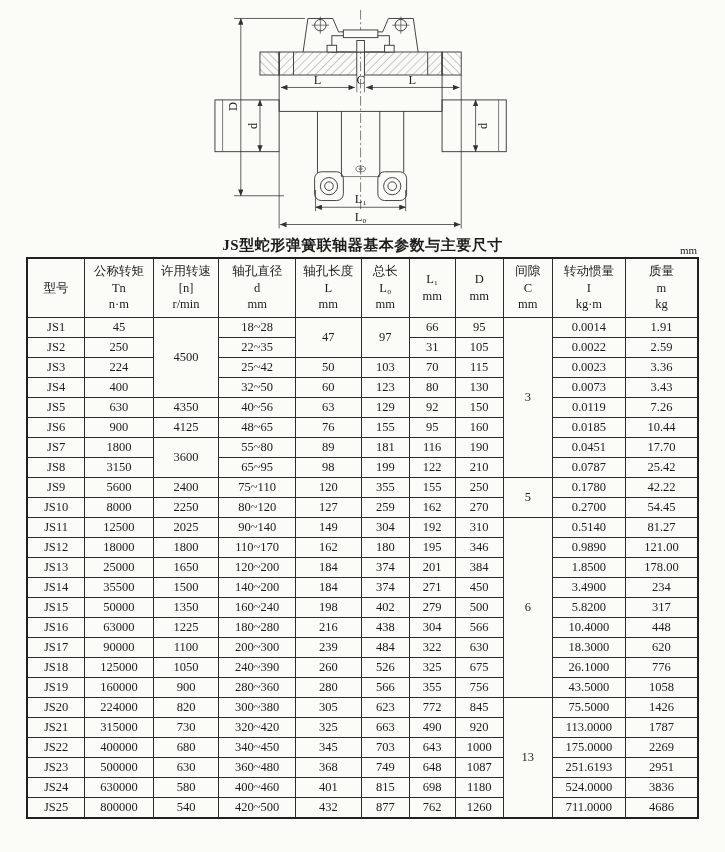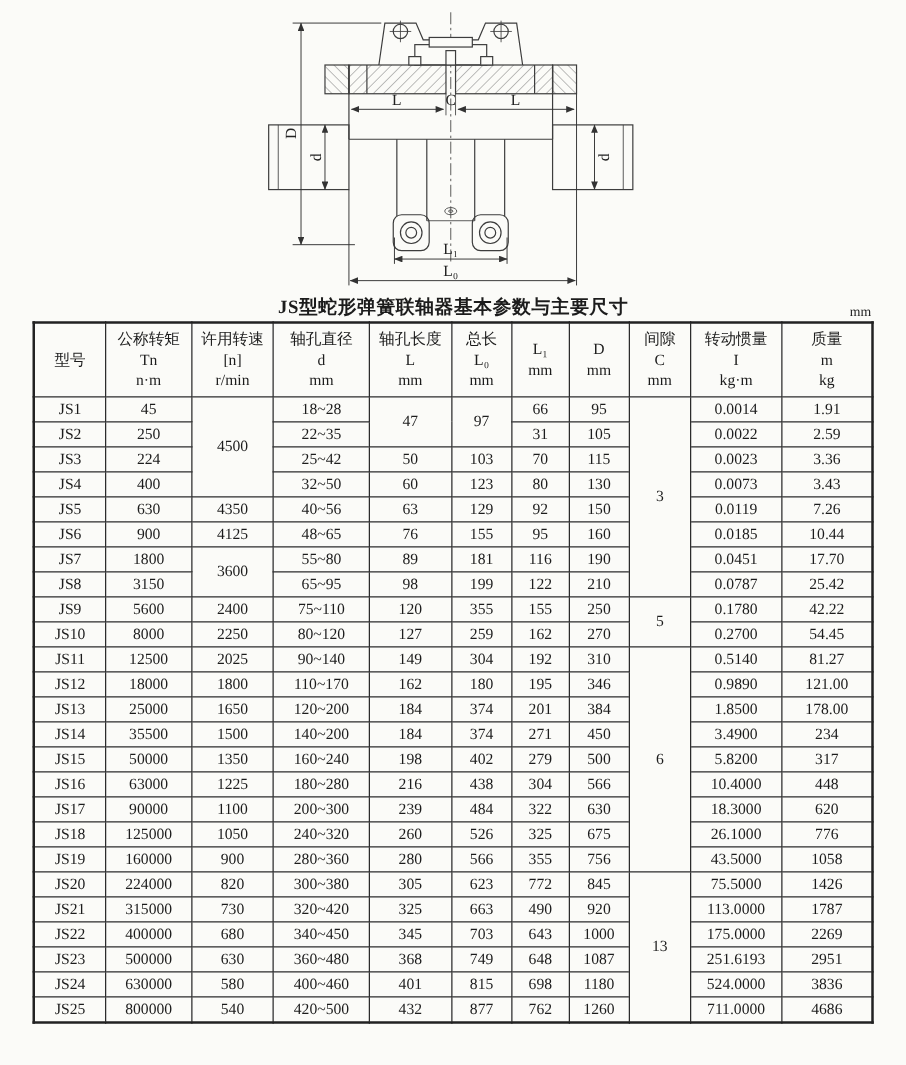--- a/index.html
+++ b/index.html
@@ -384,21 +384,21 @@
           <td>484</td>
           <td>322</td>
           <td>630</td>
           <td>18.3000</td>
           <td>620</td>
         </tr>
         <tr>
           <td>JS18</td>
           <td>125000</td>
           <td>1050</td>
-          <td>240~320</td>
+          <td>240~390</td>
           <td>260</td>
           <td>526</td>
           <td>325</td>
           <td>675</td>
           <td>26.1000</td>
           <td>776</td>
         </tr>
         <tr>
           <td>JS19</td>
           <td>160000</td>

